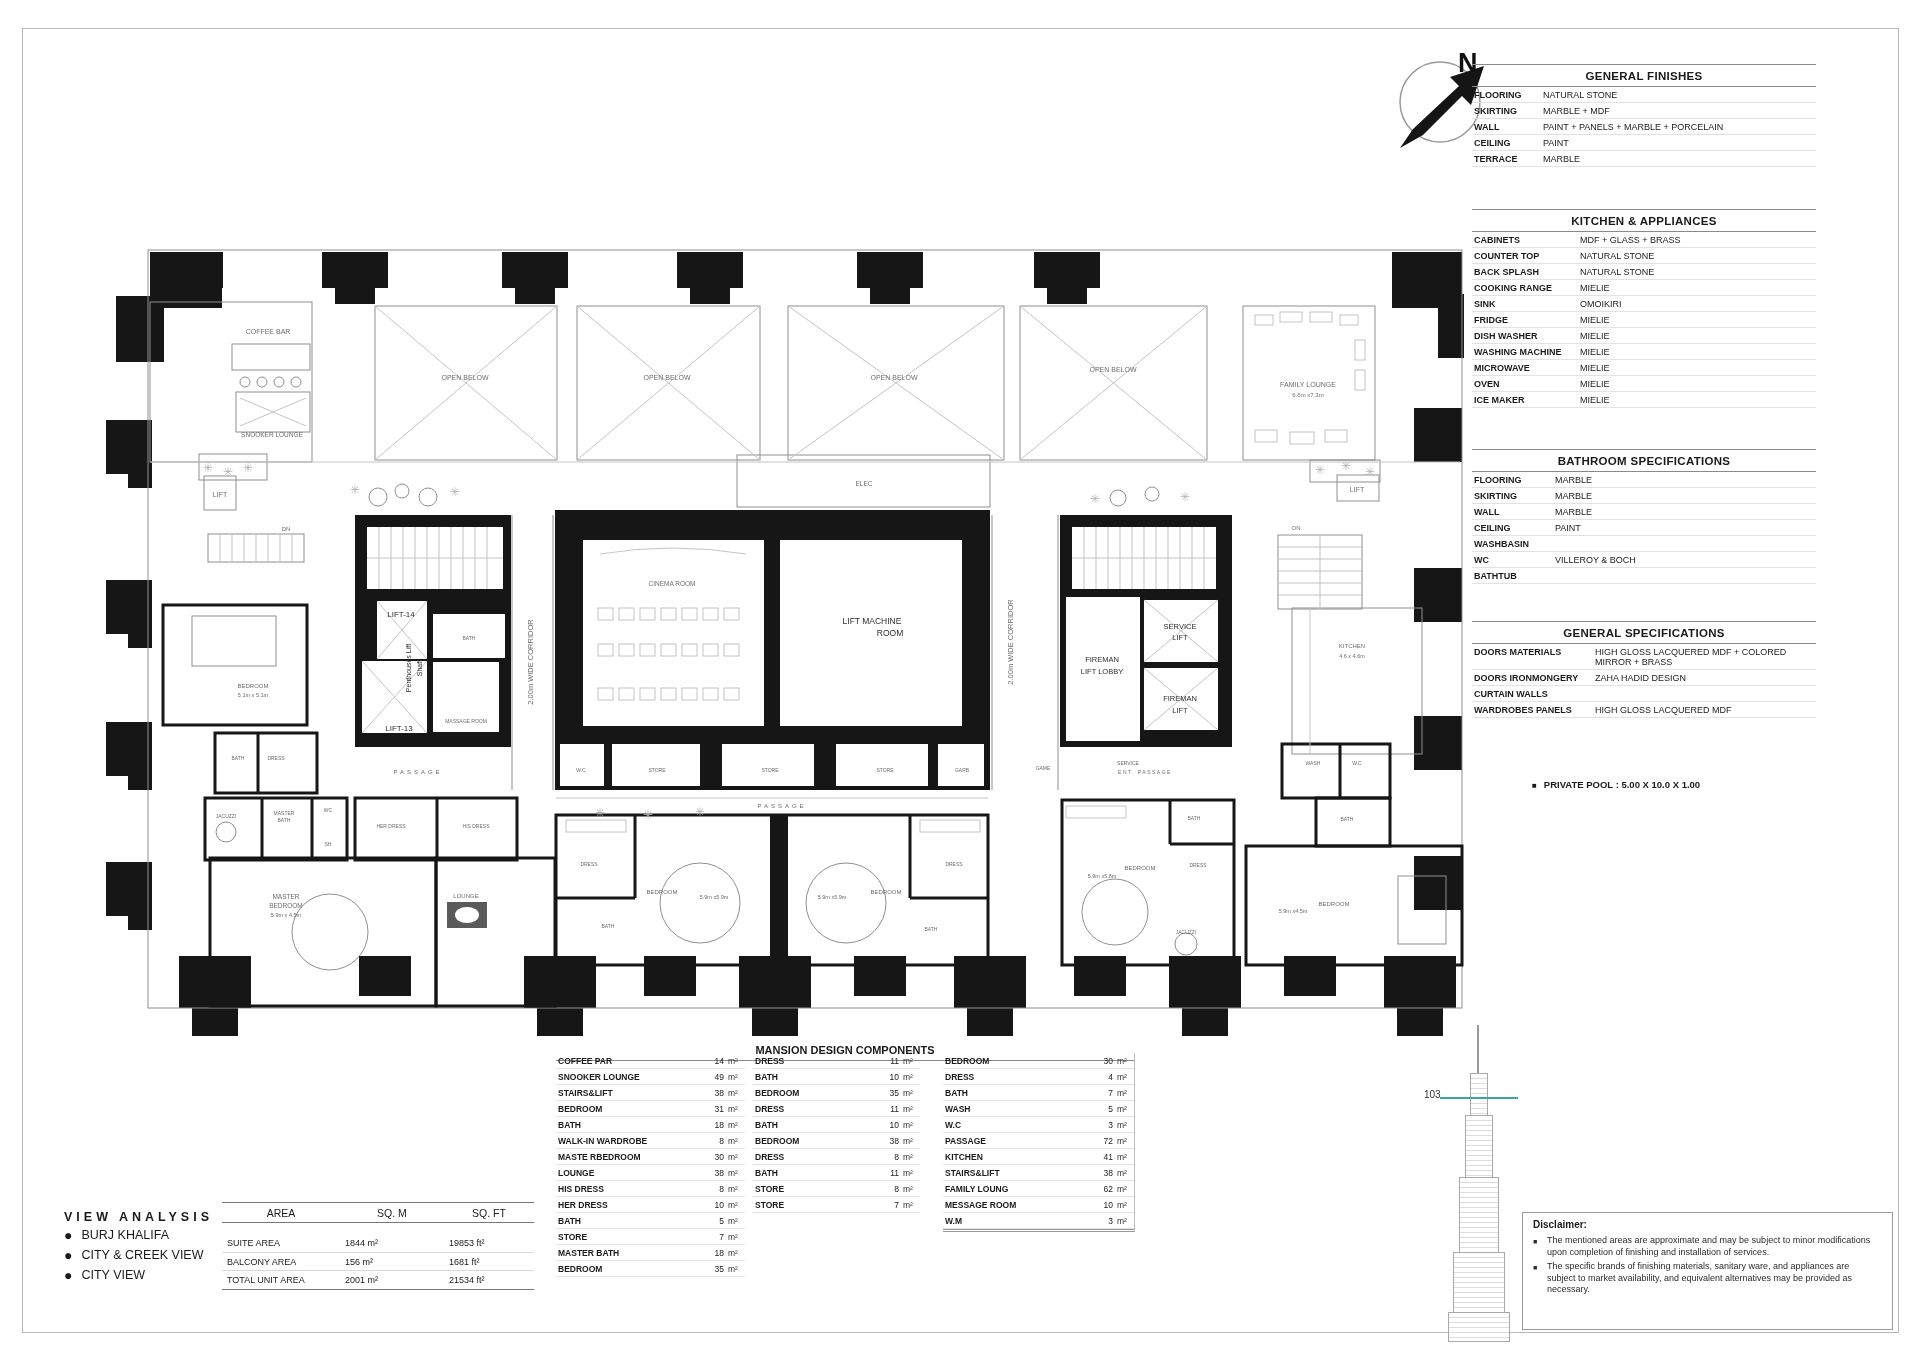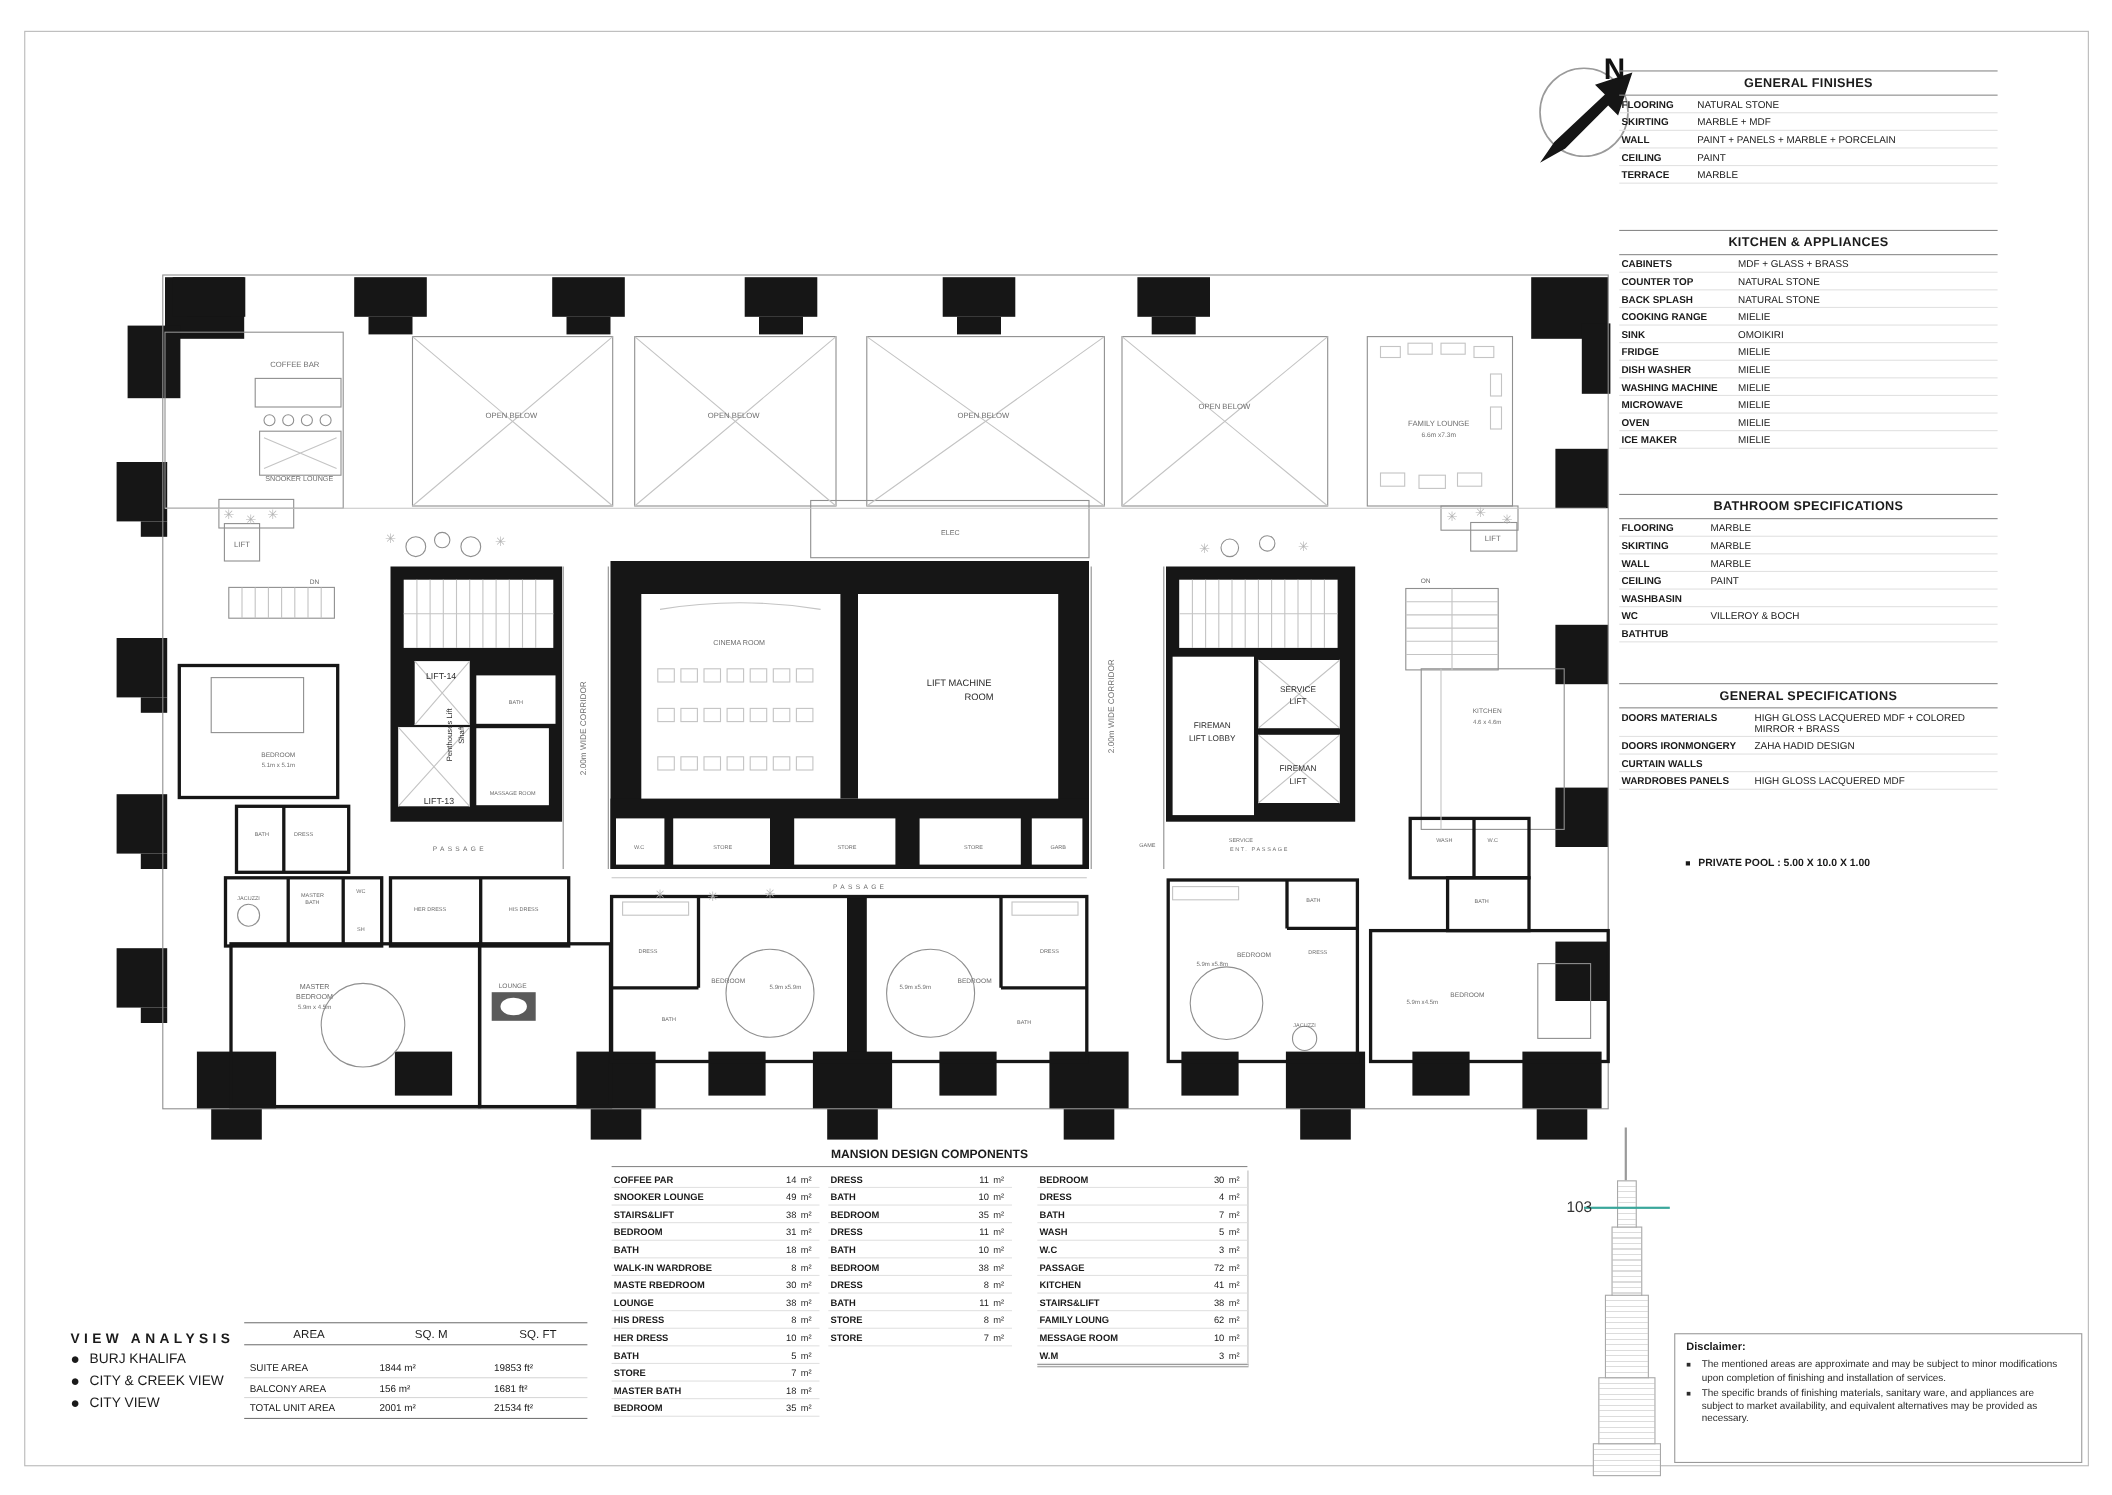--- a/index.html
+++ b/index.html
@@ -12,42 +12,42 @@
   #hdr h2{margin:9px 0 0 0;font-size:16.5px;font-weight:400;}
   
   #plan{position:absolute;left:0;top:0;width:1920px;height:1359px;}
   .lbl{fill:#6d6d6d;}
   .lbl.d{fill:#2d2d2d;}
   
   #tower{position:absolute;left:1440px;top:1025px;width:80px;height:315px;}
   .tseg{position:absolute;border:1px solid #a8a8a8;background:repeating-linear-gradient(180deg,#fff 0px,#fff 4px,#dcdcdc 4px,#dcdcdc 5px);}
   #tspire{position:absolute;left:37px;top:0;width:2px;height:48px;background:#9a9a9a;}
   #tmark{position:absolute;left:0px;top:72px;width:78px;height:2px;}
-  #tlabel{position:absolute;left:-16px;top:64px;font-size:14px;color:#333;}
+  #tlabel{position:absolute;left:-16px;top:64px;font-size:10px;color:#333;}
   
   .spec{position:absolute;left:1472px;width:344px;}
   .spec-title{margin:0;text-align:center;font-size:11.5px;font-weight:bold;letter-spacing:.3px;
     border-top:1px solid #8a8a8a;border-bottom:1px solid #8a8a8a;padding:5px 0 4px 0;}
   .spec-row{display:grid;border-bottom:1px solid #e2e2e2;padding:3px 2px 2px 2px;font-size:9px;line-height:10px;}
   .spec-row .k{font-weight:bold;}
   .off69 .spec-row{grid-template-columns:69px 1fr;}
   .off106 .spec-row{grid-template-columns:106px 1fr;}
   .off81 .spec-row{grid-template-columns:81px 1fr;}
   .off121 .spec-row{grid-template-columns:121px 1fr;}
   #pool{position:absolute;left:1532px;top:779px;font-size:9.5px;font-weight:600;}
   #pool .sq{font-size:8px;margin-right:7px;}
   
   #disc{position:absolute;left:1522px;top:1212px;width:371px;height:118px;border:1px solid #9a9a9a;box-sizing:border-box;padding:6px 10px;}
   #disc h4{margin:0 0 5px 0;font-size:10px;font-weight:bold;}
   .disc-item{display:grid;grid-template-columns:14px 1fr;font-size:9px;line-height:11.5px;color:#2b2b2b;margin-bottom:3px;width:338px;}
   .disc-item .sq{font-size:7px;padding-top:1px;}
   
   #cmp{position:absolute;left:556px;top:1044px;width:578px;}
   #cmp-title{margin:0;text-align:center;font-size:11px;font-weight:bold;border-bottom:1px solid #8a8a8a;padding-bottom:4px;}
-  .cmp-col{position:absolute;top:20px;}
+  .cmp-col{position:absolute;top:9px;}
   #cmp-c1{left:0;width:189px;}
   #cmp-c2{left:197px;width:167px;}
   #cmp-c3{left:387px;width:191px;border-right:1px solid #bdbdbd;}
   #cmp-c3.done{border-bottom:3px double #9a9a9a;}
   .cmp-row{display:grid;grid-template-columns:1fr 20px 18px;border-bottom:1px solid #e2e2e2;font-size:8.5px;line-height:10px;padding:3px 3px 2px 2px;}
   .cmp-row .n{font-weight:600;}
   .cmp-row .v{text-align:right;}
   .cmp-row .u{padding-left:4px;color:#333;}
   
   #va{position:absolute;left:64px;top:1210px;}

